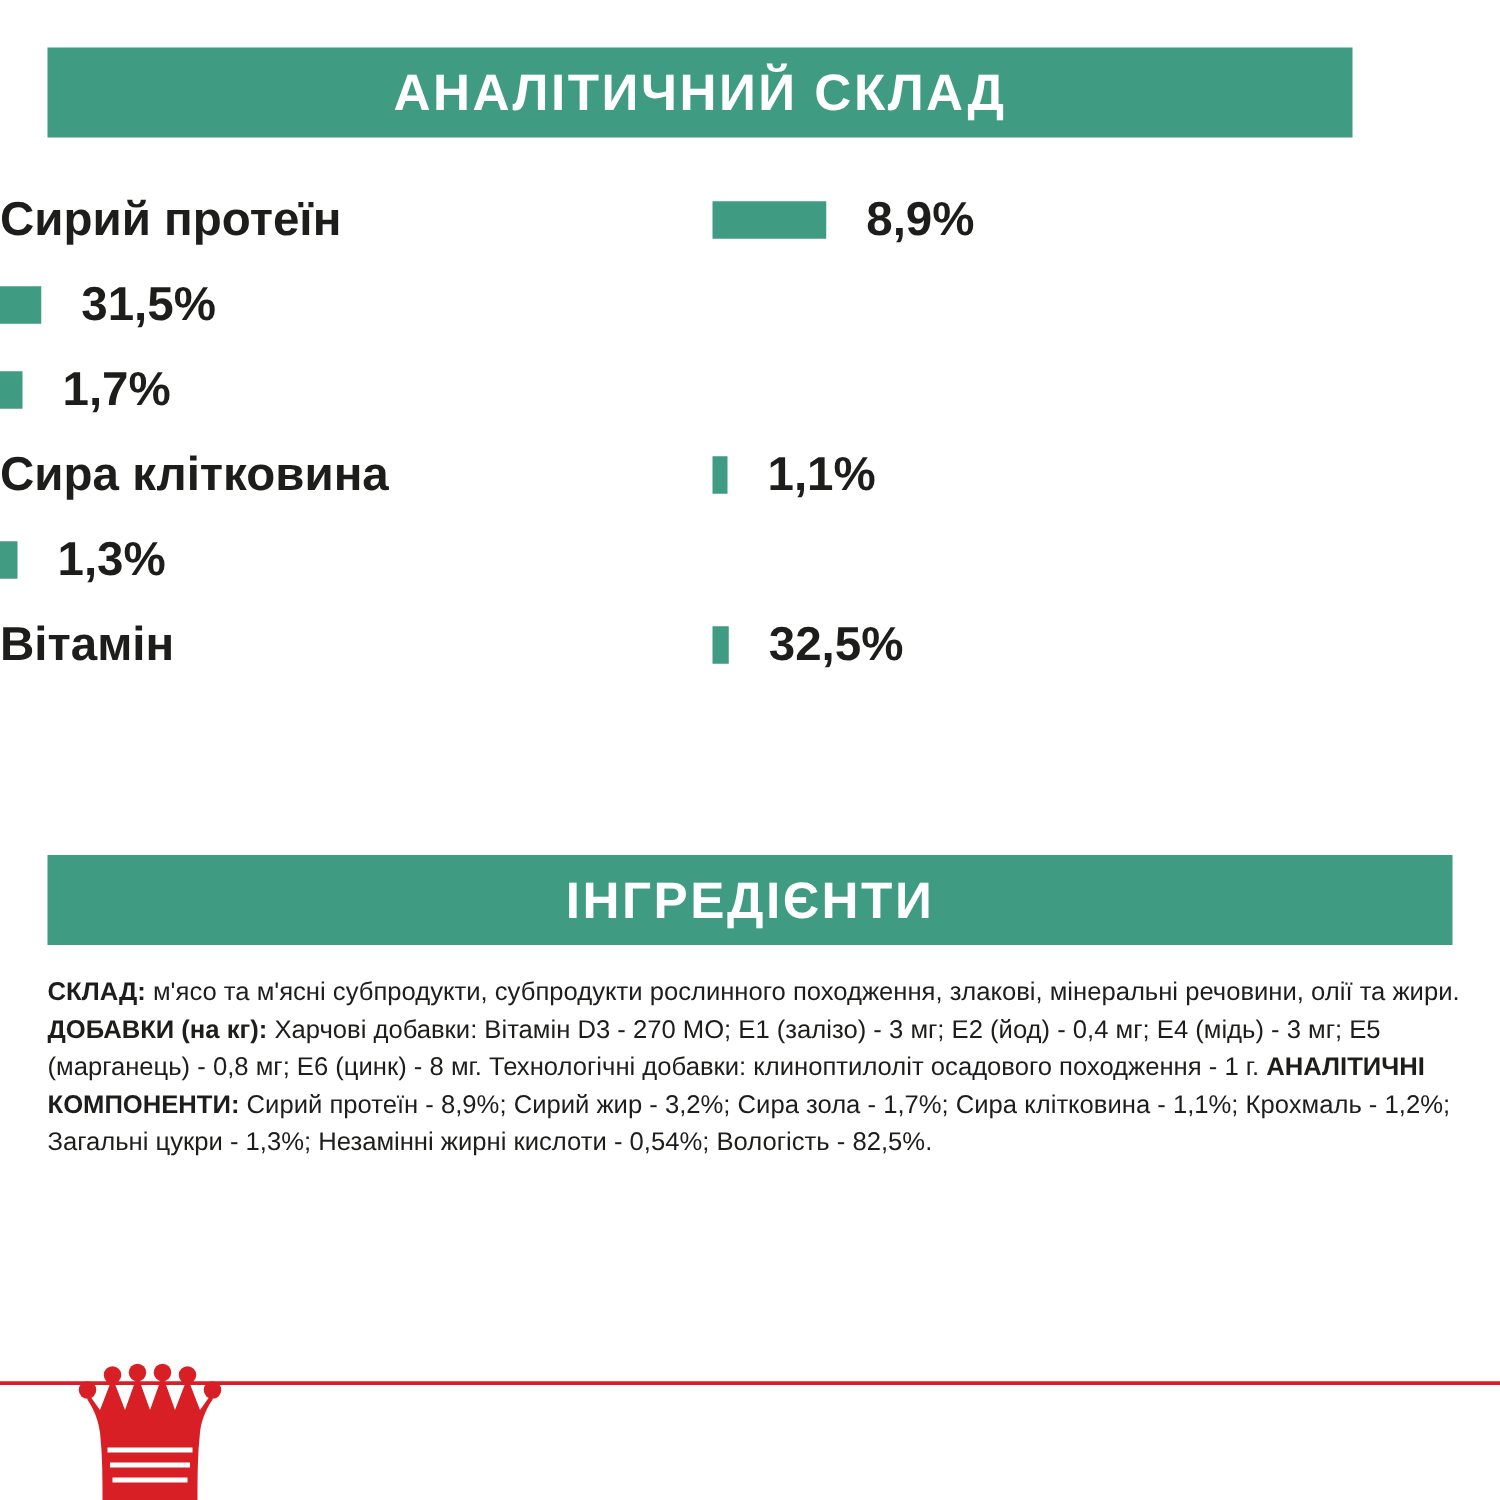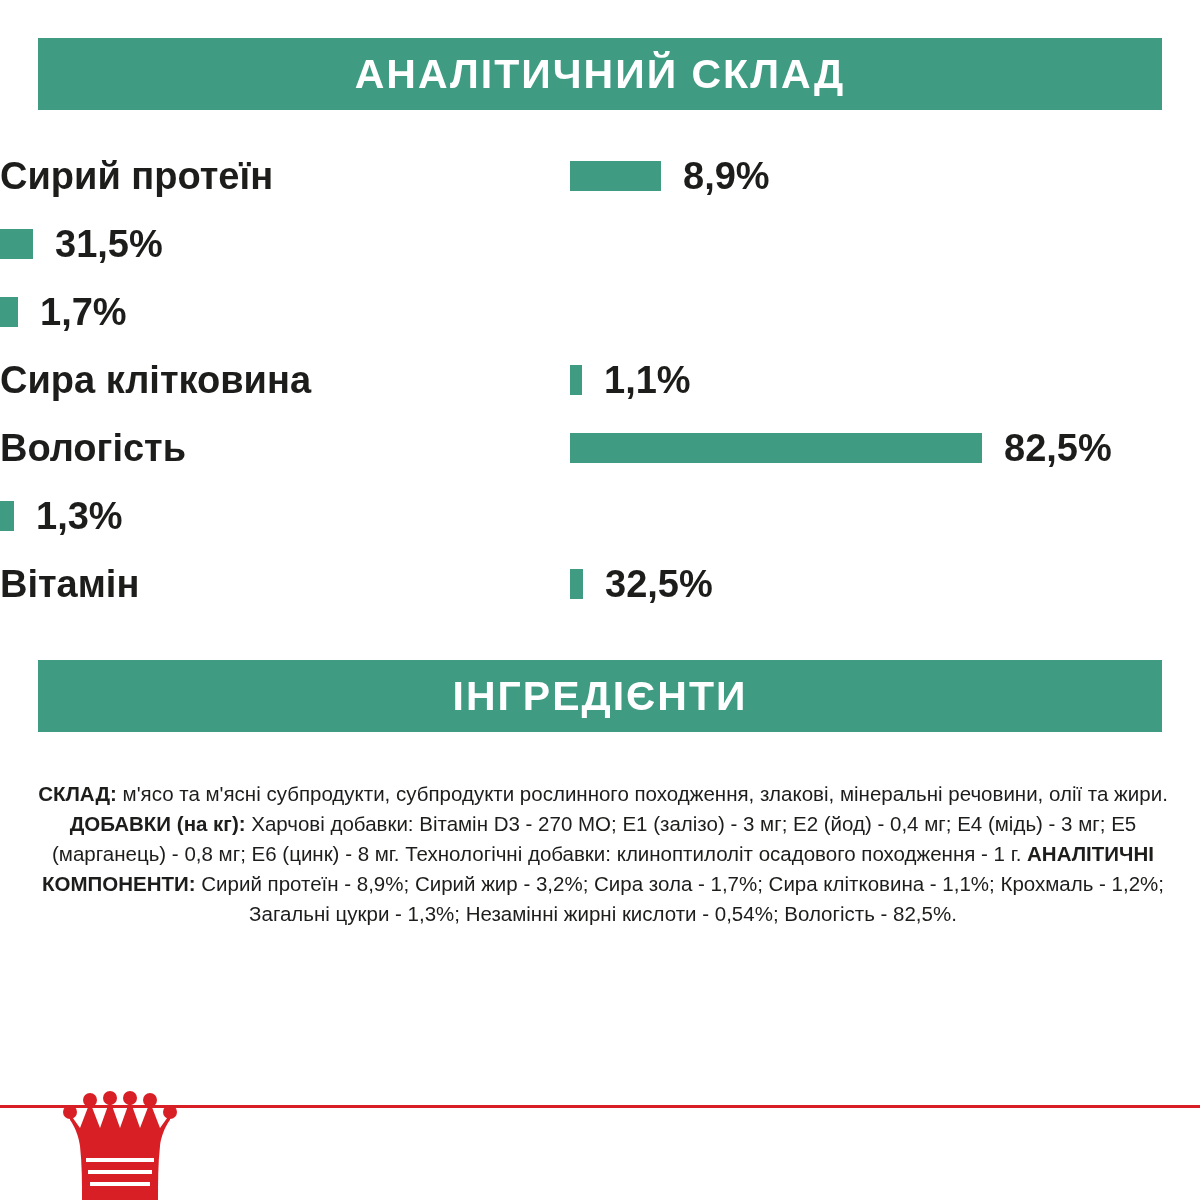--- a/index.html
+++ b/index.html
@@ -29,29 +29,29 @@
     color: #ffffff;
     text-align: center;
     font-weight: 700;
     letter-spacing: 2px;
     text-transform: uppercase;
   }
   .banner-analytical {
     position: absolute;
     left: 38px;
     top: 38px;
-    width: 1124px;
+    width: 1044px;
     height: 72px;
     line-height: 72px;
     font-size: 41px;
   }
   .banner-ingredients {
     position: absolute;
     left: 38px;
-    top: 660px;
+    top: 684px;
     width: 1124px;
     height: 72px;
     line-height: 72px;
     font-size: 41px;
   }
 
   
   .chart {
     position: absolute;
     left: 0;
@@ -80,38 +80,38 @@
   }
   .bar {
     height: 30px;
     background: #3f9c82;
     flex: none;
   }
   .row-value {
     font-size: 38px;
     font-weight: 700;
     color: #1d1d1b;
-    padding-left: 22px;
+    padding-left: 32px;
     white-space: nowrap;
   }
   
   .chart-row.wide .bar-zone {
     width: 420px;
   }
 
   
   .ingredients {
     position: absolute;
     left: 38px;
     top: 758px;
     width: 1130px;
     font-size: 20.5px;
     line-height: 30px;
     color: #1d1d1b;
-    text-align: center;
+    text-align: left;
   }
   .ingredients b {
     font-weight: 700;
   }
 
   
   .logo {
     position: absolute;
     left: 62px;
     bottom: 0;
@@ -162,27 +162,20 @@
     </div>
 
     <div class="chart-row">
       <div class="row-label">Сира клітковина</div>
       <div class="bar-zone">
         <div class="bar" style="width:12px"></div>
         <div class="row-value">1,1%</div>
       </div>
     </div>
 
-    <div class="chart-row wide">
-      <div class="row-label">Вологість</div>
-      <div class="bar-zone">
-        <div class="bar" style="width:412px"></div>
-        <div class="row-value">82,5%</div>
-      </div>
-    </div>
 
     <div class="chart-row">
       <div class="bar-zone">
         <div class="bar" style="width:14px"></div>
         <div class="row-value">1,3%</div>
       </div>
     </div>
 
     <div class="chart-row">
       <div class="row-label">Вітамін</div>

